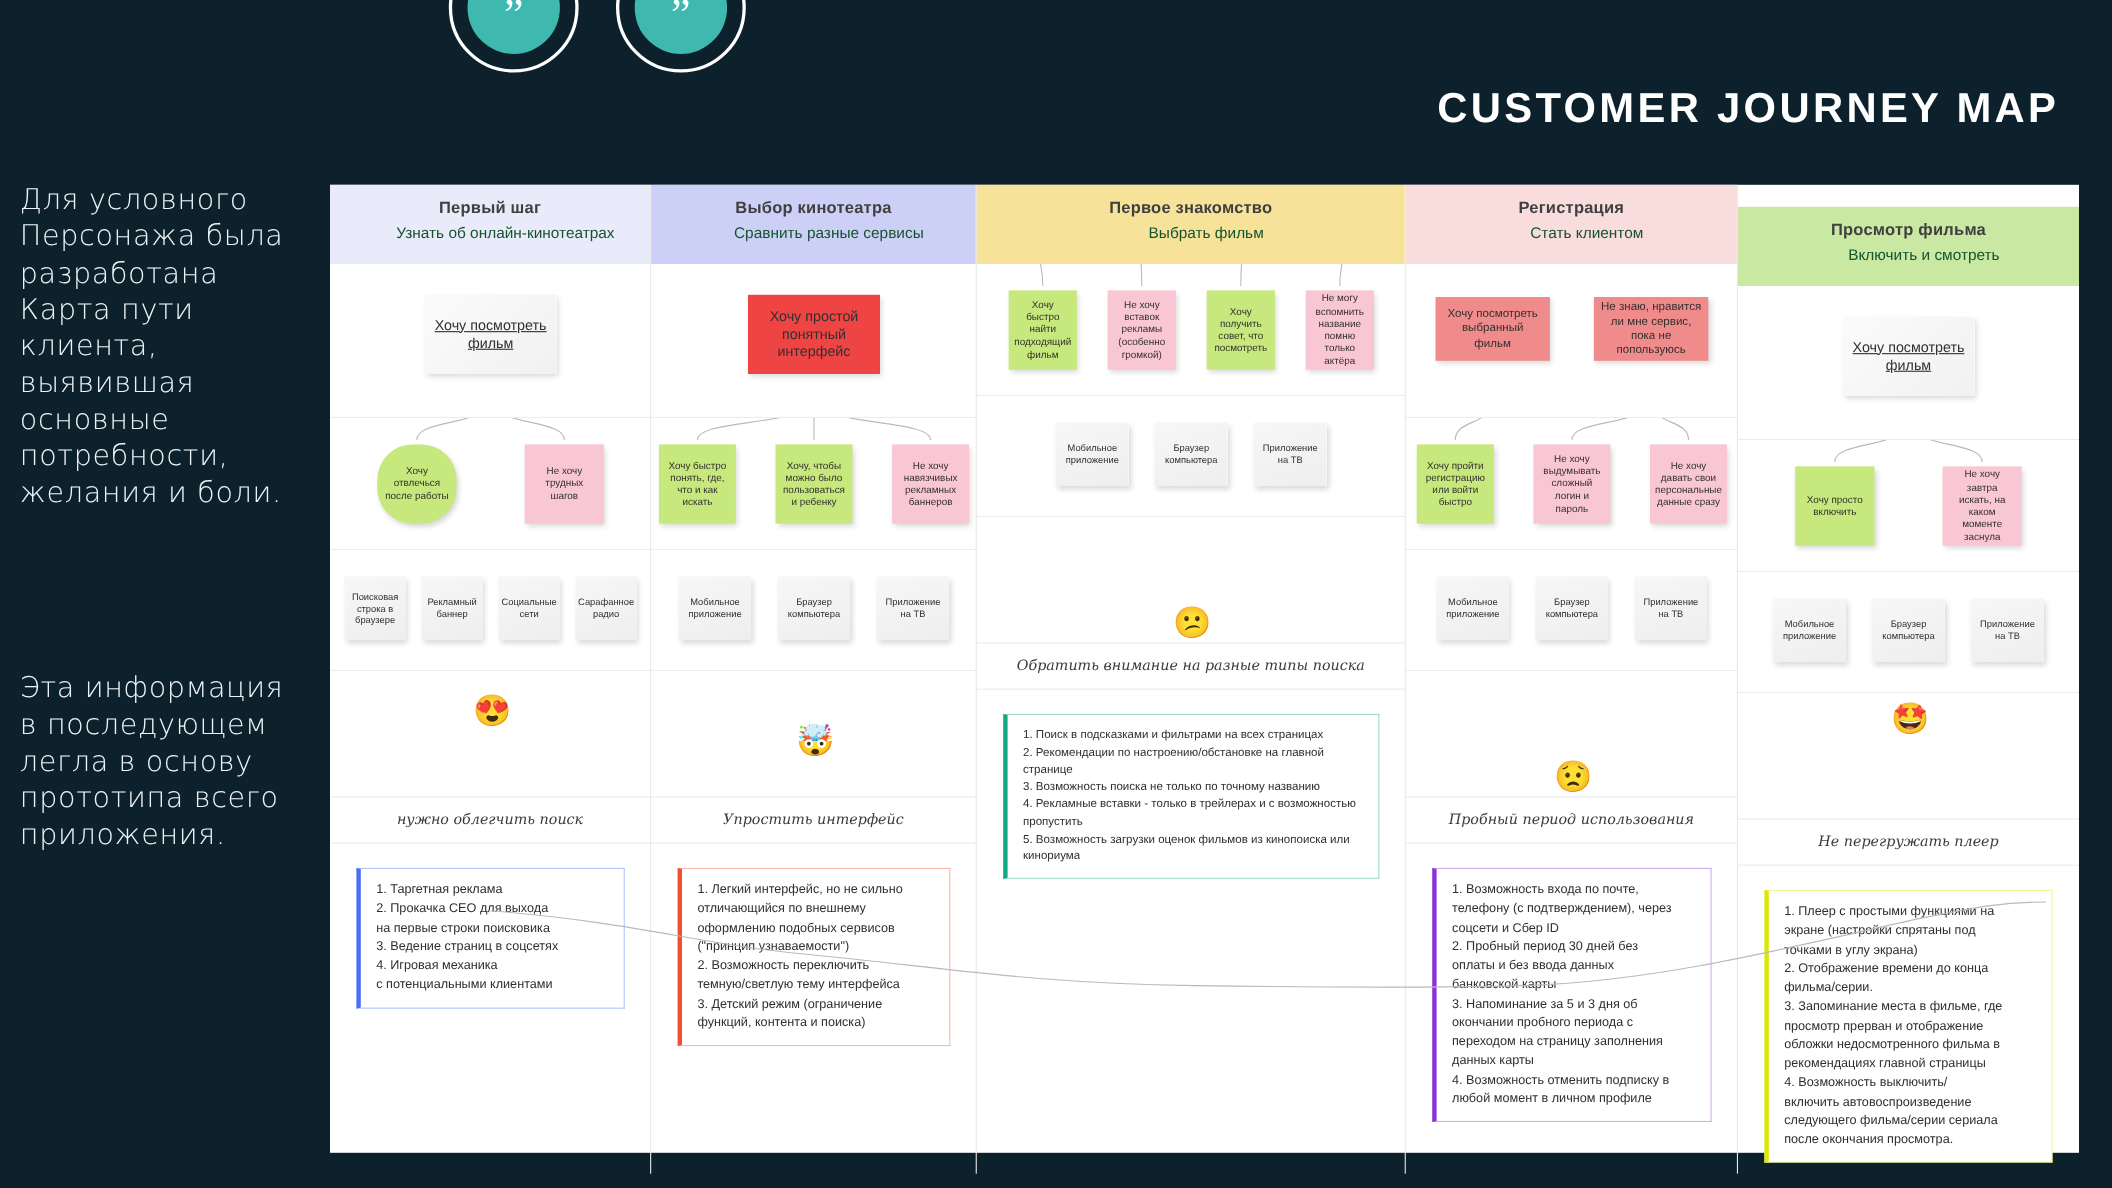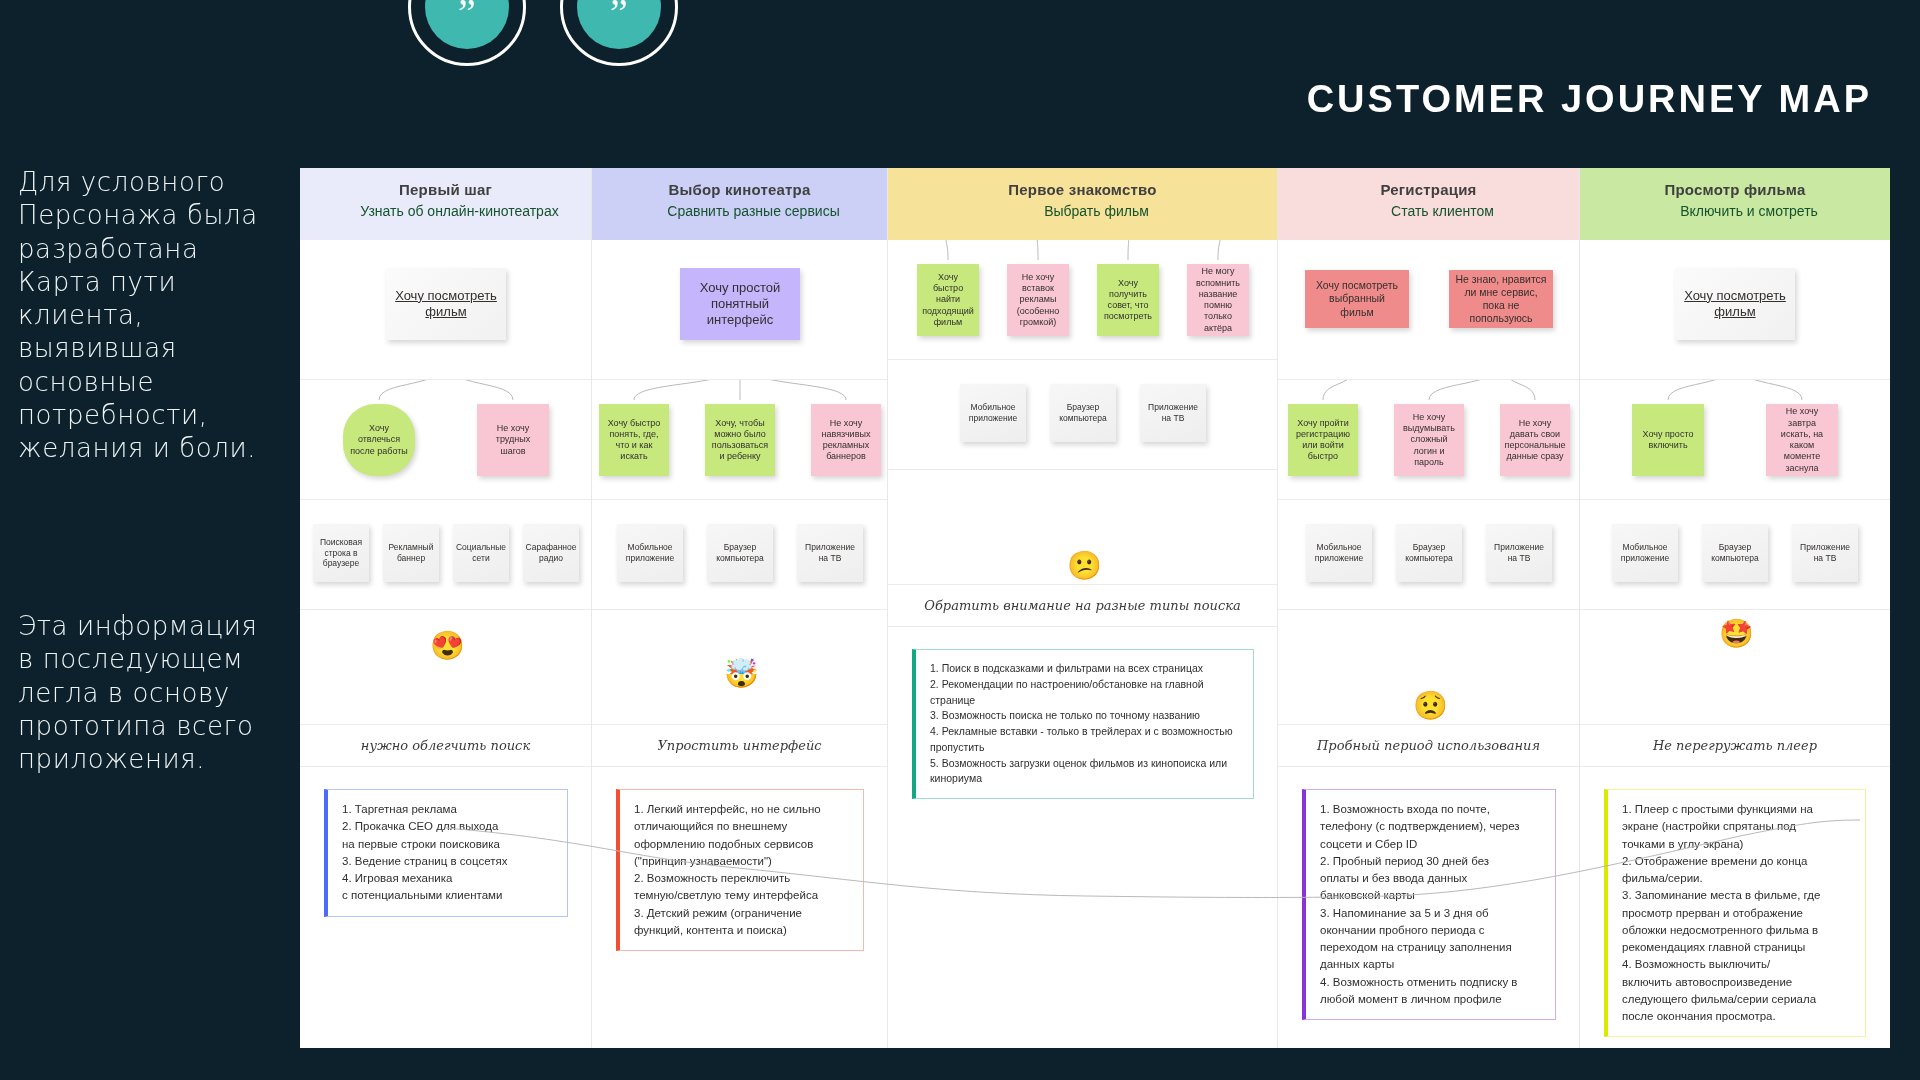--- a/index.html
+++ b/index.html
@@ -43,21 +43,21 @@
   .side-text.t1 { top: 166px; width: 260px; }
   .side-text.t2 { top: 610px; width: 260px; }
 
   
   .board {
     position: absolute; left: 300px; top: 168px;
     width: 1590px; height: 880px; background: #ffffff;
   }
   .cols { display: grid; grid-template-columns: 292px 296px 390px 302px 310px; height: 100%; }
   .col { position: relative; border-right: 1px solid #e8e8e8; }
-  .col:last-child { border-right: none; }
+  .col:last-child { border-right: none; margin-top: 20px; }
 
   
   .col-head { height: 72px; padding-top: 13px; text-align: center; }
   .col-head .h1 { font-size: 15px; font-weight: bold; color: #404040; letter-spacing: .2px; }
   .col-head .h2 { font-size: 14px; color: #14532d; margin-top: 5px; padding-left: 28px; }
 
   
   .band { position: relative; border-bottom: 1px solid #ececec; }
   .band-needs   { height: 140px; }
   .band-feel    { height: 120px; }
@@ -71,21 +71,21 @@
     position: absolute; display: flex; align-items: center; justify-content: center;
     text-align: center; color: #33302e; padding: 4px 6px;
     box-shadow: 2px 3px 5px rgba(0,0,0,.16);
     line-height: 1.25;
   }
   .note.white { background: linear-gradient(135deg,#fbfbfb,#f1f1f1); text-decoration: underline; }
   .note.green { background: #c6e87c; }
   .note.pink  { background: #f9c6d4; }
   .note.yellow{ background: #f2cf1b; }
   .note.red   { background: #f08b8b; }
-  .note.blue  { background: #c4b5fd; }
+  .note.blue  { background: #ef4444; }
   .note.grey  { background: linear-gradient(160deg,#f7f7f7,#eeeeee); }
 
   
   .lines { position: absolute; left: 0; top: 0; width: 100%; height: 100%; pointer-events: none; }
   .lines path, .lines line { stroke: #b9b9b9; stroke-width: 1; fill: none; }
 
   
   .emoji { position: absolute; font-size: 28px; line-height: 1; }
 
   .insight-text { font-size: 13px; font-style: italic; color: #3a3a3a; font-family: "DejaVu Serif", serif; }

